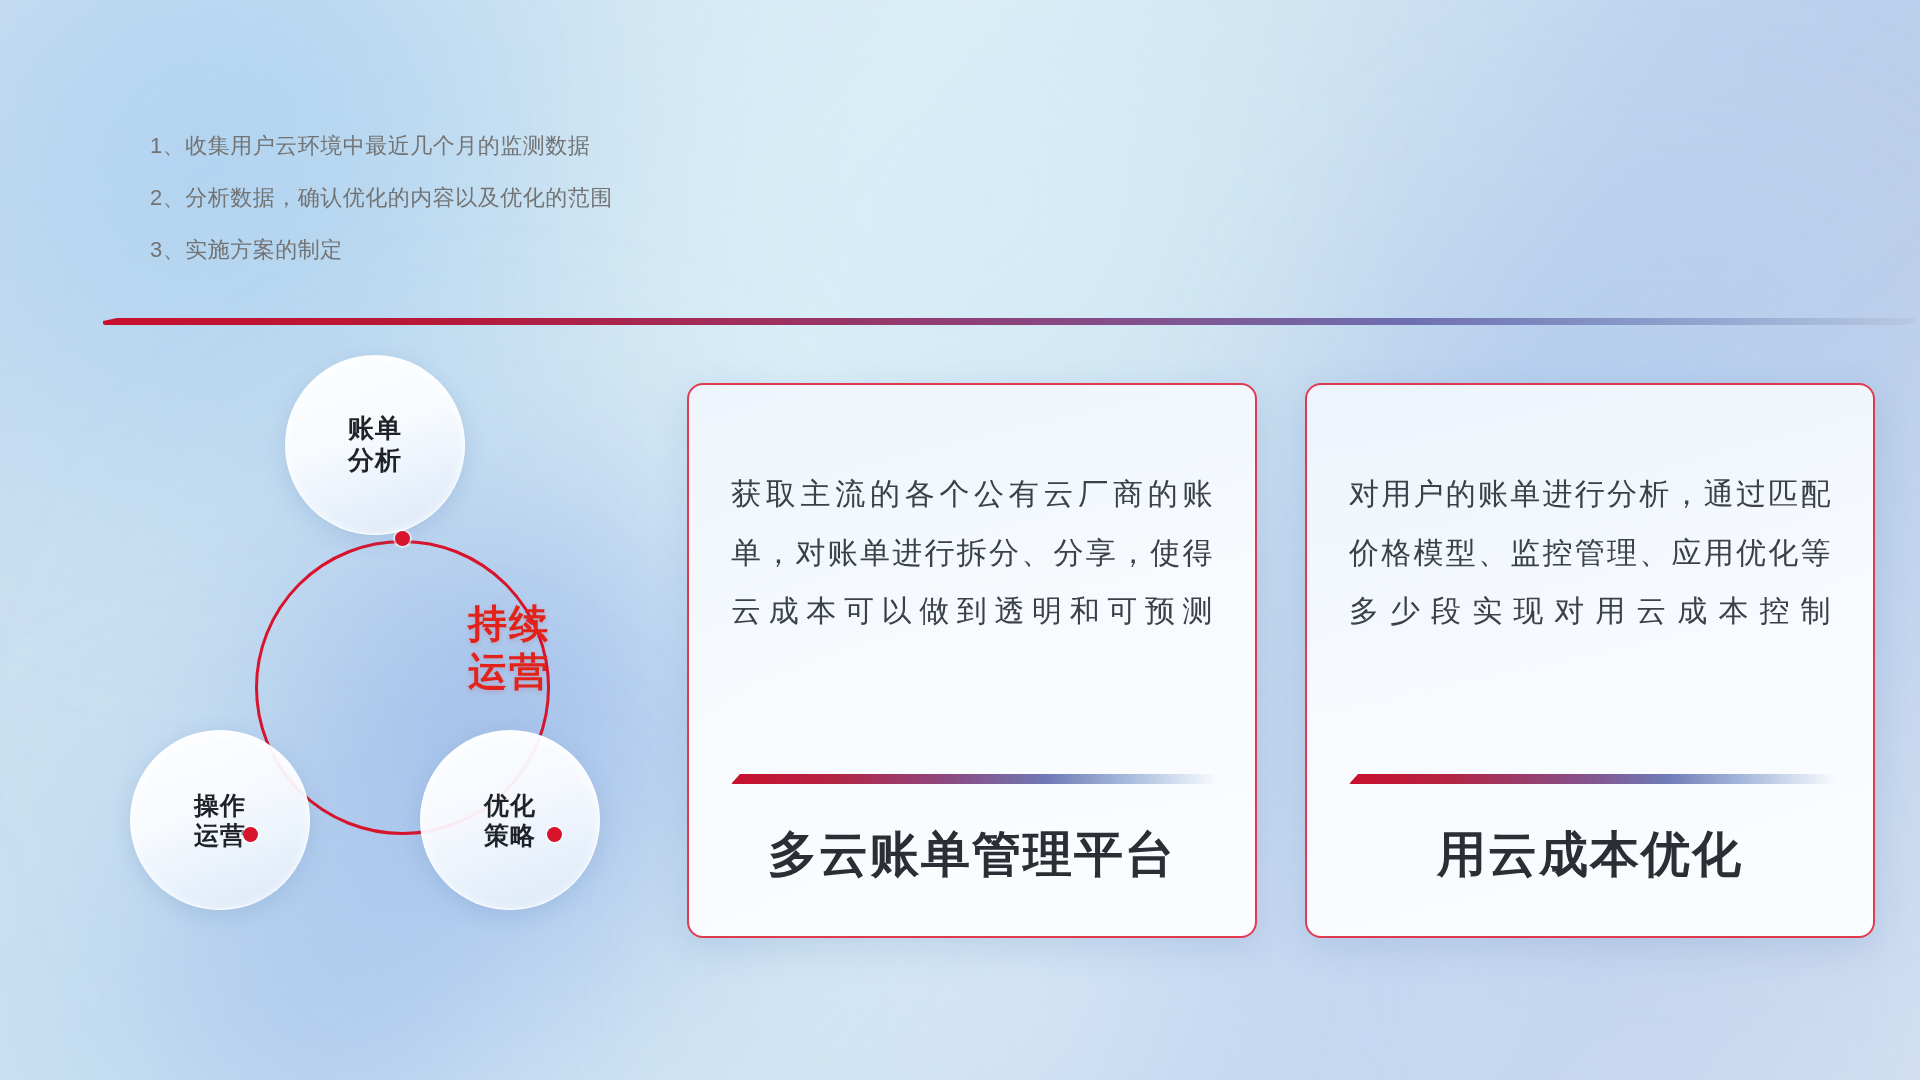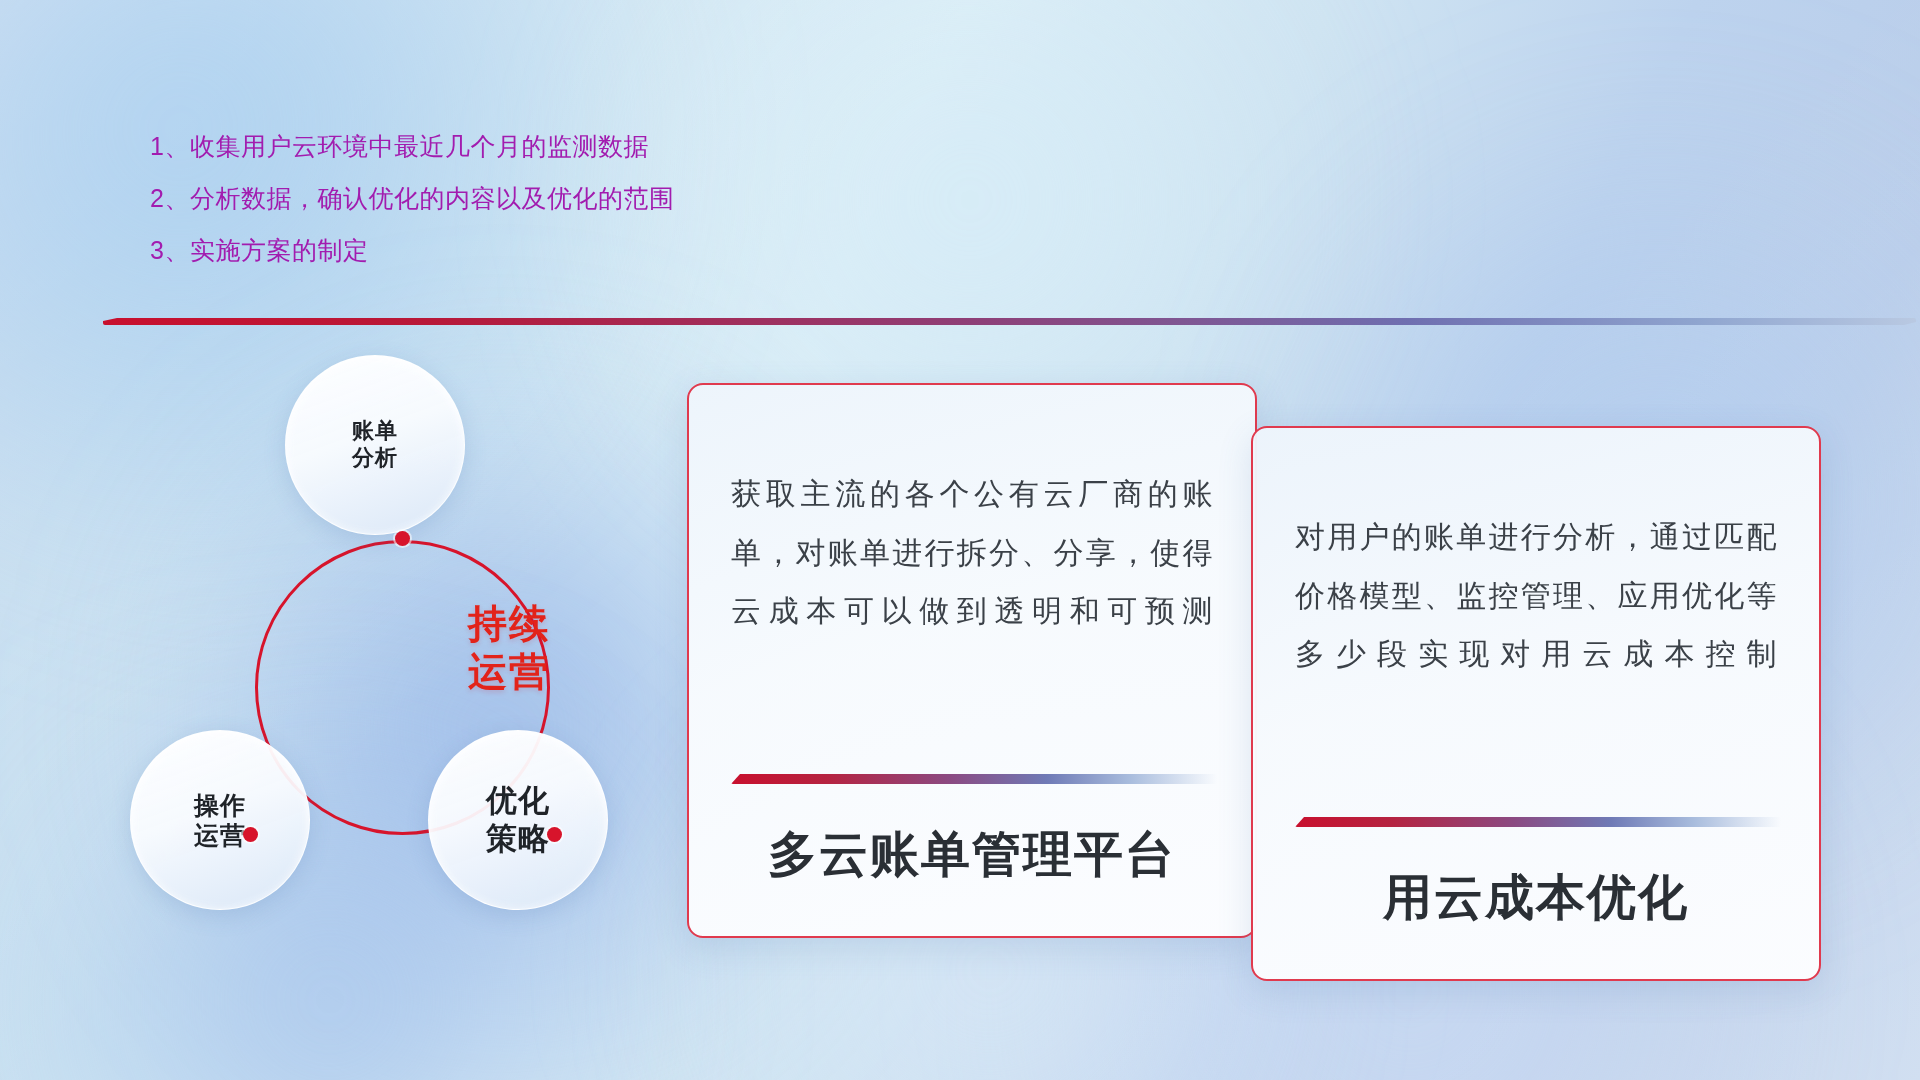--- a/index.html
+++ b/index.html
@@ -41,21 +41,21 @@
   .blob7{ left:640px; bottom:-140px; width:700px; height:500px;
           background:radial-gradient(circle at 50% 50%, rgba(219,233,248,.8), rgba(219,233,248,0) 72%); }
   .bg-sheen{
     position:absolute; inset:0;
     background:linear-gradient(135deg, rgba(255,255,255,.28) 0%, rgba(255,255,255,0) 38%,
                rgba(255,255,255,0) 62%, rgba(255,255,255,.18) 100%);
   }
 
   
   .lists{ position:absolute; left:0; top:0; width:1920px; }
-  .list{ position:absolute; color:#a21caf; font-size:25px; line-height:1.0; }
+  .list{ position:absolute; color:#737373; font-size:22px; line-height:1.0; }
   .list.left{ left:150px; top:120px; }
   .list.right{ left:1010px; top:155px; }
   .list .row{ height:52px; display:flex; align-items:center; white-space:nowrap;
               letter-spacing:.5px; font-weight:400; }
 
   
   .top-rule{
     position:absolute; left:103px; top:318px; width:1813px; height:7px;
     background:linear-gradient(90deg,#c8102e 0%, #b81838 18%, #8e3f77 48%, #6f6fb0 72%, #8fa5cf 88%, #b9c9e2 100%);
     clip-path:polygon(0 44%, 14px 0, 100% 0, 100% 58%, calc(100% - 12px) 100%, 0 100%);
@@ -71,25 +71,25 @@
     background:transparent;
   }
   .ring-main{ left:165px; top:195px; width:295px; height:295px; }
 
   .bubble{
     position:absolute; border-radius:50%;
     background:linear-gradient(160deg, rgba(255,255,255,.97) 0%, rgba(250,252,255,.93) 45%, rgba(221,233,248,.92) 100%);
     border:1.5px solid rgba(255,255,255,.92);
     box-shadow:0 6px 22px rgba(70,110,170,.18), inset 0 2px 10px rgba(255,255,255,.9);
     display:flex; flex-direction:column; align-items:center; justify-content:center;
-    color:#1f2328; font-weight:700; font-size:22px; line-height:1.22; letter-spacing:1px;
+    color:#1f2328; font-weight:700; font-size:26px; line-height:1.22; letter-spacing:1px;
   }
   .bub-top{ left:195px; top:10px; width:180px; height:180px; }
   .bub-left{ left:40px; top:385px; width:180px; height:180px; font-size:25px; }
-  .bub-right{ left:338px; top:385px; width:180px; height:180px; font-size:31px; }
+  .bub-right{ left:330px; top:385px; width:180px; height:180px; font-size:25px; }
 
   .center-label{
     position:absolute; left:165px; top:255px; width:295px;
     text-align:right; color:#e2231a; font-weight:800;
     font-size:39px; line-height:1.22; letter-spacing:2px;
     text-shadow:0 2px 5px rgba(200,16,46,.18);
   }
 
   .node-dot{ position:absolute; width:15px; height:15px; border-radius:50%;
              background:#d7142b; box-shadow:0 0 0 2px rgba(255,255,255,.55); }
@@ -99,21 +99,21 @@
 
   
   .card{
     position:absolute; top:383px; width:570px; height:555px;
     border:2px solid #e03a4e; border-radius:16px;
     background:linear-gradient(165deg, rgba(238,245,252,.96) 0%, rgba(248,251,254,.97) 45%, rgba(252,253,255,.98) 100%);
     box-shadow:0 10px 34px rgba(70,110,170,.16);
     padding:80px 42px 0 42px;
   }
   .card-a{ left:687px; }
-  .card-b{ left:1251px;margin-top:43px; }
+  .card-b{ left:1305px; }
   .card-body{
     color:#3b4148; font-size:30px; line-height:1.95; letter-spacing:.5px;
     text-align:justify; text-align-last:justify;
   }
   .card-divider{
     position:absolute; left:42px; bottom:152px; width:486px; height:10px;
     background:linear-gradient(90deg,#c8102e 0%, #b52341 20%, #8b4a82 45%, #6f7ab6 65%, #a8bcdd 82%, rgba(220,231,244,0) 100%);
     clip-path:polygon(9px 0, 100% 0, 100% 100%, 0 100%);
     border-radius:2px;
   }

